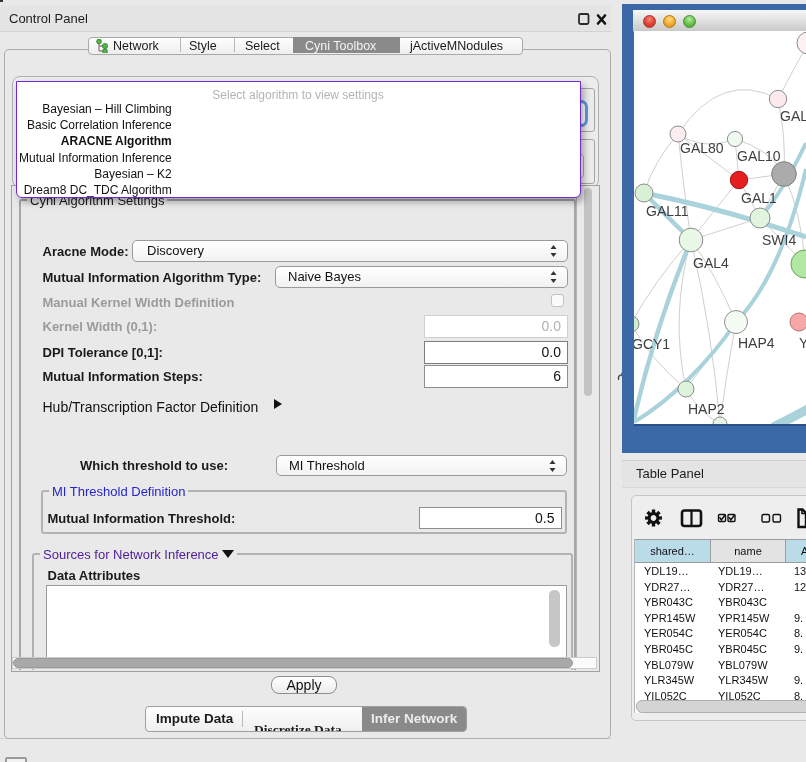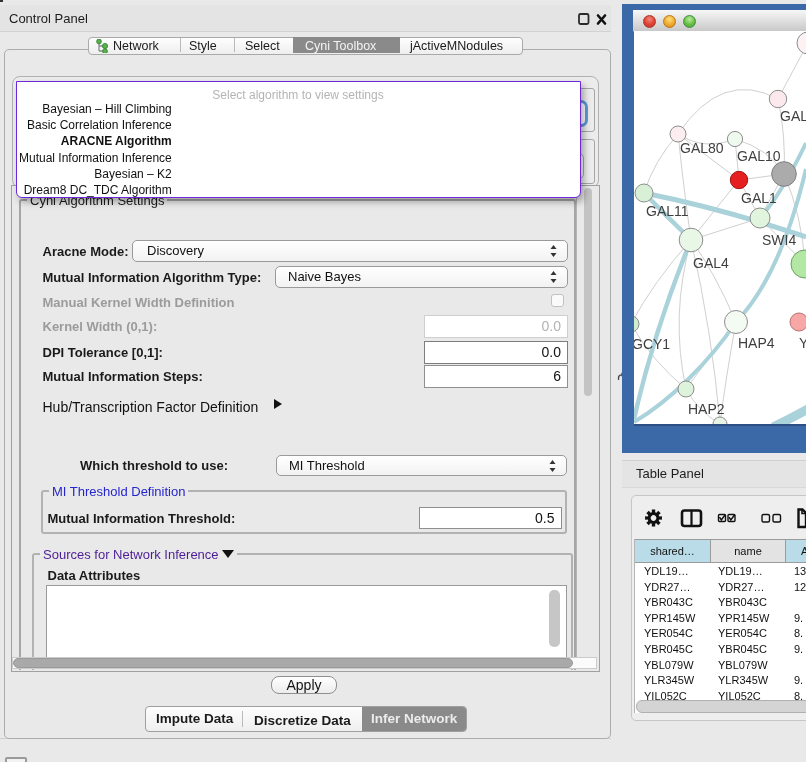--- a/index.html
+++ b/index.html
@@ -131,21 +131,21 @@
   <div class="abs" style="left:12px;top:657px;width:585px;height:12px;background:#fbfbfb;border:1px solid #cccccc;box-sizing:border-box;"></div>
   <div class="abs" style="left:13px;top:658px;width:560px;height:10px;background:#a9a9a9;border-radius:5px;border:1px solid #9a9a9a;box-sizing:border-box;"></div>
 
   <div class="abs" style="left:271px;top:676px;width:64px;height:16px;background:linear-gradient(#ffffff,#ececec);
        border:1px solid #8f8f8f;border-radius:8px;text-align:center;font-size:14px;color:#111;line-height:16px;">Apply</div>
 
   <div class="abs" style="left:145px;top:706px;width:320px;height:24px;background:linear-gradient(#fdfdfd,#efefef);
        border:1px solid #9f9f9f;border-radius:4px;overflow:hidden;font-size:13.5px;font-weight:bold;color:#1b1b1b;">
     <span class="abs" style="left:10px;top:4px;">Impute Data</span>
     <div class="abs" style="left:96px;top:4px;width:1px;height:16px;background:#bbb;"></div>
-    <span class="abs" style="left:108px;top:6px;">Discretize Data</span>
+    <span class="abs" style="left:108px;top:15px;font-family:Liberation Serif, serif;">Discretize Data</span>
     <div class="abs" style="left:216px;top:0;width:104px;height:24px;background:#8a8a8a;"></div>
     <span class="abs" style="left:225px;top:4px;color:#ececec;">Infer Network</span>
   </div>
 
   <div class="abs" style="left:5px;top:757px;width:18px;height:10px;border:2px solid #9a9a9a;border-radius:2px;background:#f2f2f2;"></div>
 
   <svg class="abs" style="left:616px;top:371px;" width="8" height="10" viewBox="0 0 8 10">
     <path d="M2 9 C1.5 5 2.5 3.5 5.5 3.2 L5 1.2 L7.5 3.8 L5.5 5.6 L5.2 4.4 C3.5 4.8 3 6 3.2 9 Z" fill="#4a4a4a"></path>
   </svg>
 

